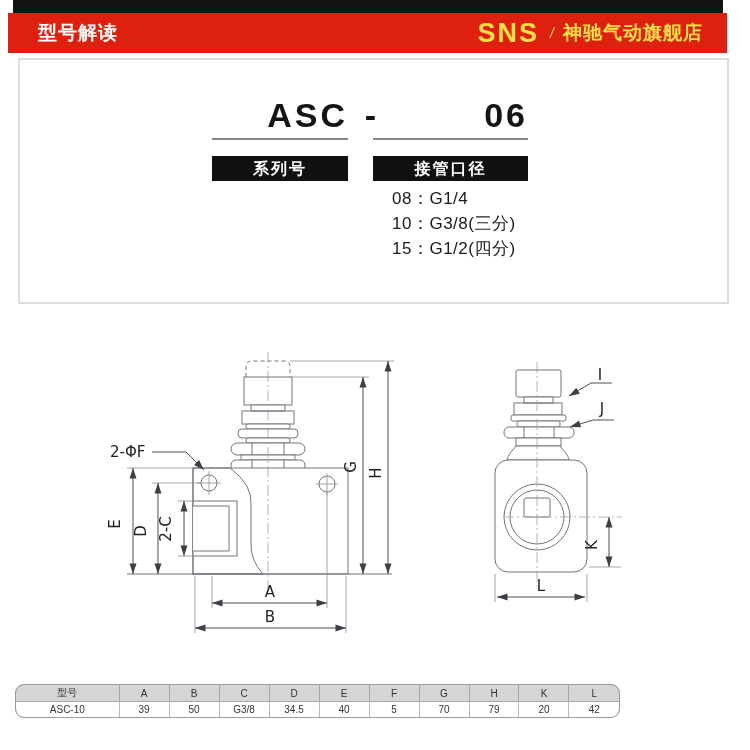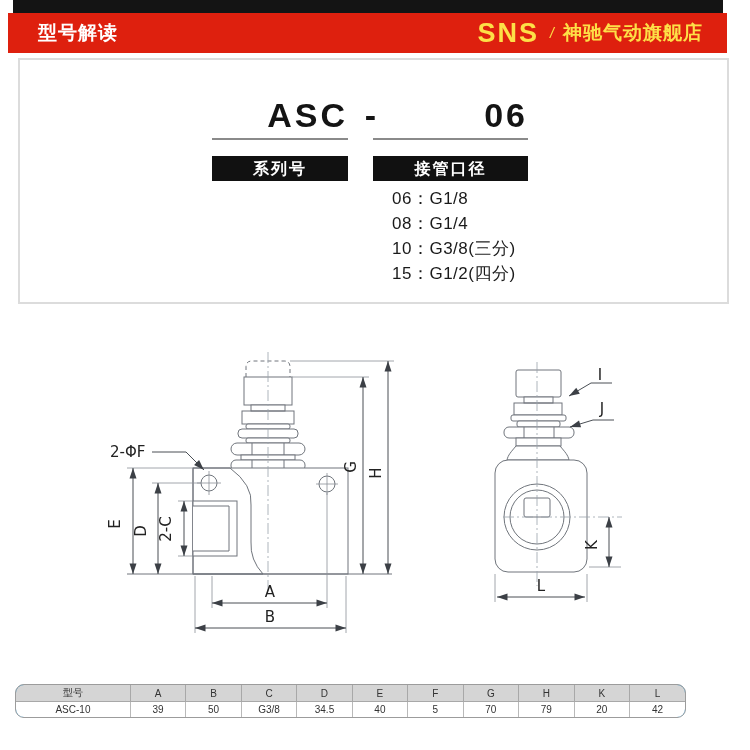--- a/index.html
+++ b/index.html
@@ -39,21 +39,21 @@
   .diagram{position:absolute;left:0;top:330px;}
   .ln{stroke:#70757c;stroke-width:1;fill:none;}
   .fw{fill:#fff;}
   .thin{stroke:#8a9098;stroke-width:0.8;fill:none;}
   .cl{stroke:#9aa2ab;stroke-width:0.8;fill:none;stroke-dasharray:11 3 2 3;}
   .dim{stroke:#4a4f55;stroke-width:1;fill:none;}
   .dl{font-family:"DejaVu Sans","Liberation Sans",sans-serif;font-size:15px;fill:#222;}
   .dashed{stroke-dasharray:4 3;}
 
   
-  .tbl-wrap{position:absolute;left:15px;top:684px;width:671px;border:1px solid #9c9c9c;
+  .tbl-wrap{position:absolute;left:15px;top:684px;width:605px;border:1px solid #9c9c9c;
             border-radius:9px;overflow:hidden;background:#0369a1;box-sizing:border-box;}
   table.spec{width:100%;border-collapse:collapse;font-size:10px;color:#333;
              font-family:"Liberation Sans",sans-serif;}
   table.spec th{background:#d5d5d5;font-weight:normal;height:16px;border:1px solid #a8a8a8;
                 text-align:center;padding:0;}
   table.spec td{background:#fff;height:15px;border:1px solid #b9b9b9;text-align:center;padding:0;}
   table.spec tr > *:first-child{border-left:none;}
   table.spec tr > *:last-child{border-right:none;}
   table.spec thead th{border-top:none;}
   table.spec tr:last-child td{border-bottom:none;}
@@ -75,21 +75,20 @@
 
   <div class="model-box"></div>
   <div class="big-code code-series">ASC</div>
   <div class="big-code code-dash">-</div>
   <div class="big-code code-port">06</div>
   <div class="code-rule rule-series"></div>
   <div class="code-rule rule-port"></div>
   <div class="code-tag tag-series">系列号</div>
   <div class="code-tag tag-port">接管口径</div>
   <div class="options">
-    <div>06：G1/8</div>
     <div>08：G1/4</div>
     <div>10：G3/8(三分)</div>
     <div>15：G1/2(四分)</div>
   </div>
 
   <svg class="diagram" width="750" height="350" viewBox="0 330 750 350">
     <defs>
       <pattern id="knurl" patternUnits="userSpaceOnUse" width="4" height="4">
         <path d="M0,4 L4,0 M0,0 L4,4" stroke="#9aa0a8" stroke-width="0.6"></path>
       </pattern>

